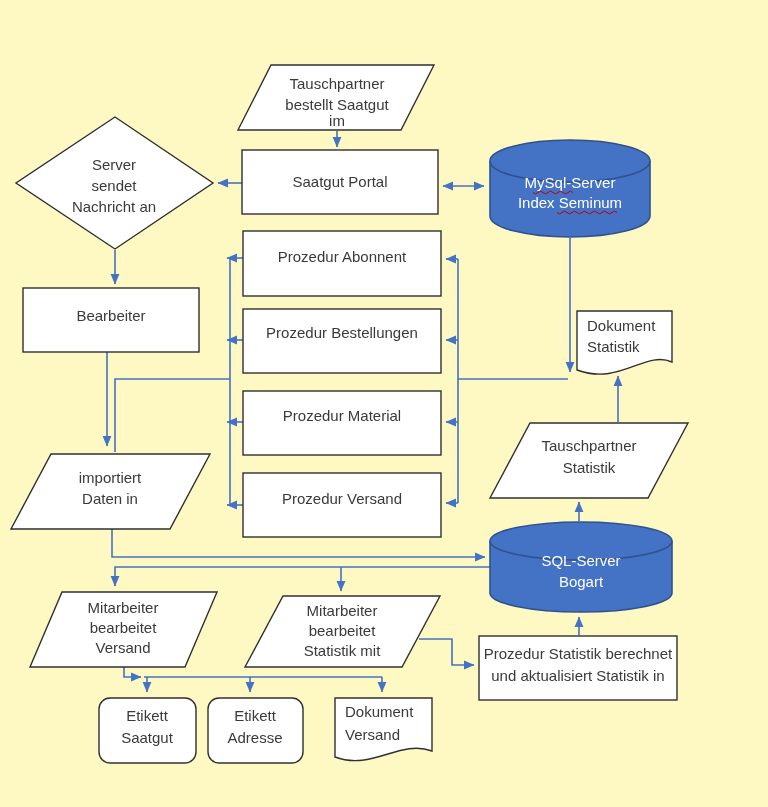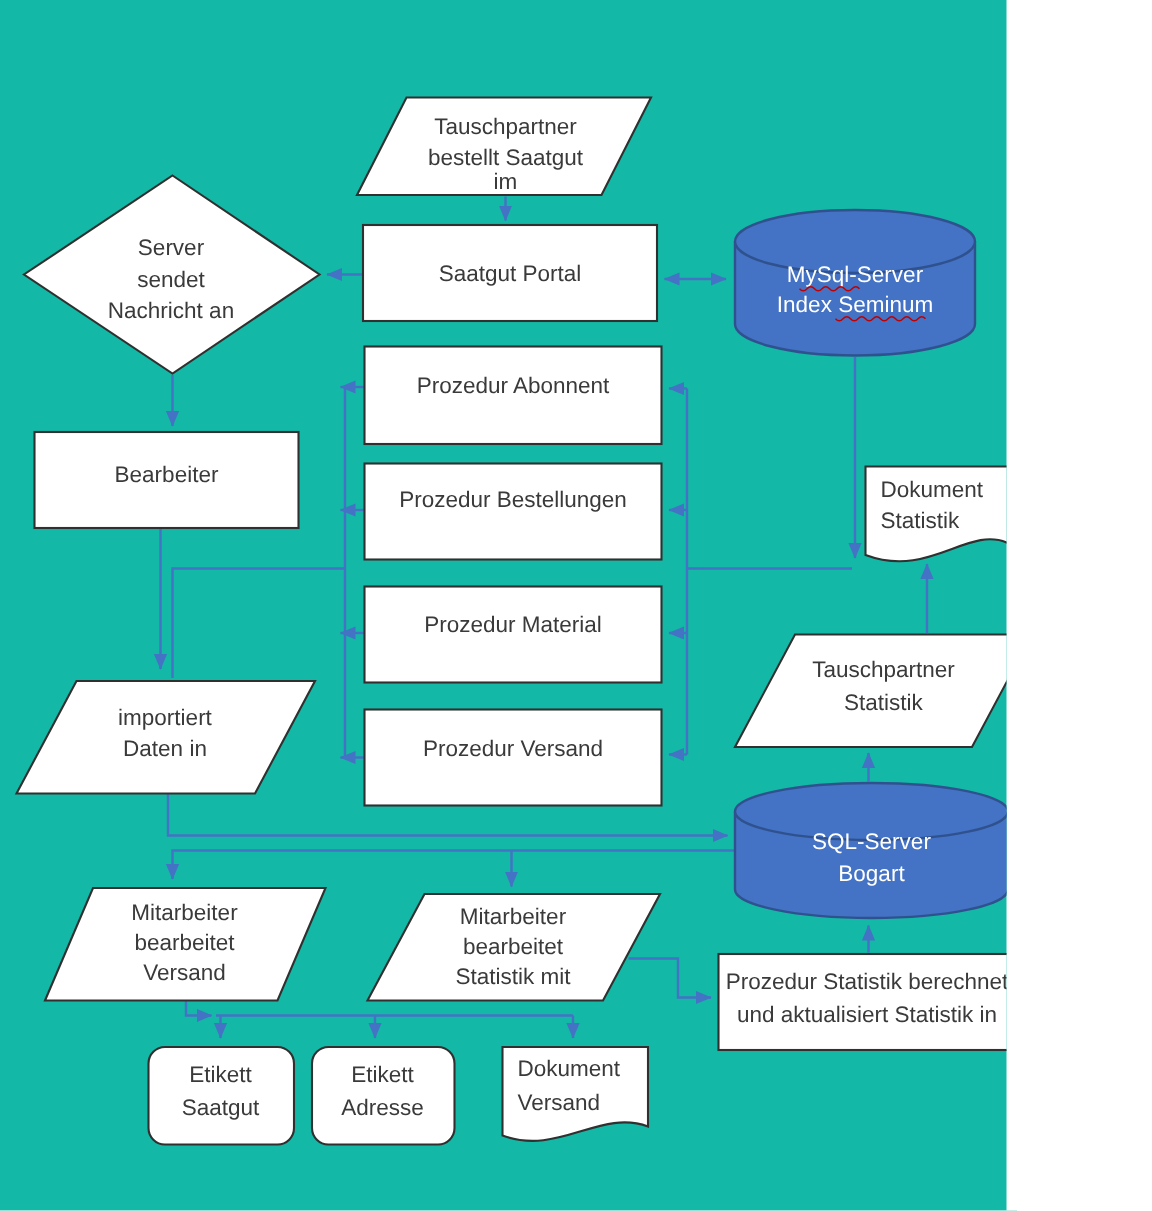--- a/index.html
+++ b/index.html
@@ -1,16 +1,16 @@
 <!DOCTYPE html>
 <html><head>
 <meta charset="utf-8">
 <style>
   html,body{margin:0;padding:0;background:#fff;}
-  .canvas{position:relative;width:671px;height:807px;background:#14b8a6;overflow:hidden;
+  .canvas{position:relative;width:768px;height:807px;background:#fef9c3;overflow:hidden;
           font-family:"Liberation Sans",sans-serif;}
   svg{position:absolute;left:0;top:0;}
   .edge{stroke:#4472C4;stroke-width:1.6;fill:none;}
   .shape{stroke:#303030;stroke-width:1.4;fill:#ffffff;}
   .cyl{fill:#4472C4;stroke:#2F528F;stroke-width:1.6;}
   .lbl{font-family:"Liberation Sans",sans-serif;font-size:15px;fill:#3a3a3a;}
   .lbl-mid{text-anchor:middle;}
   .lbl-white{fill:#ffffff;}
   .squiggle{stroke:#C00000;stroke-width:1;fill:none;}
 </style>

